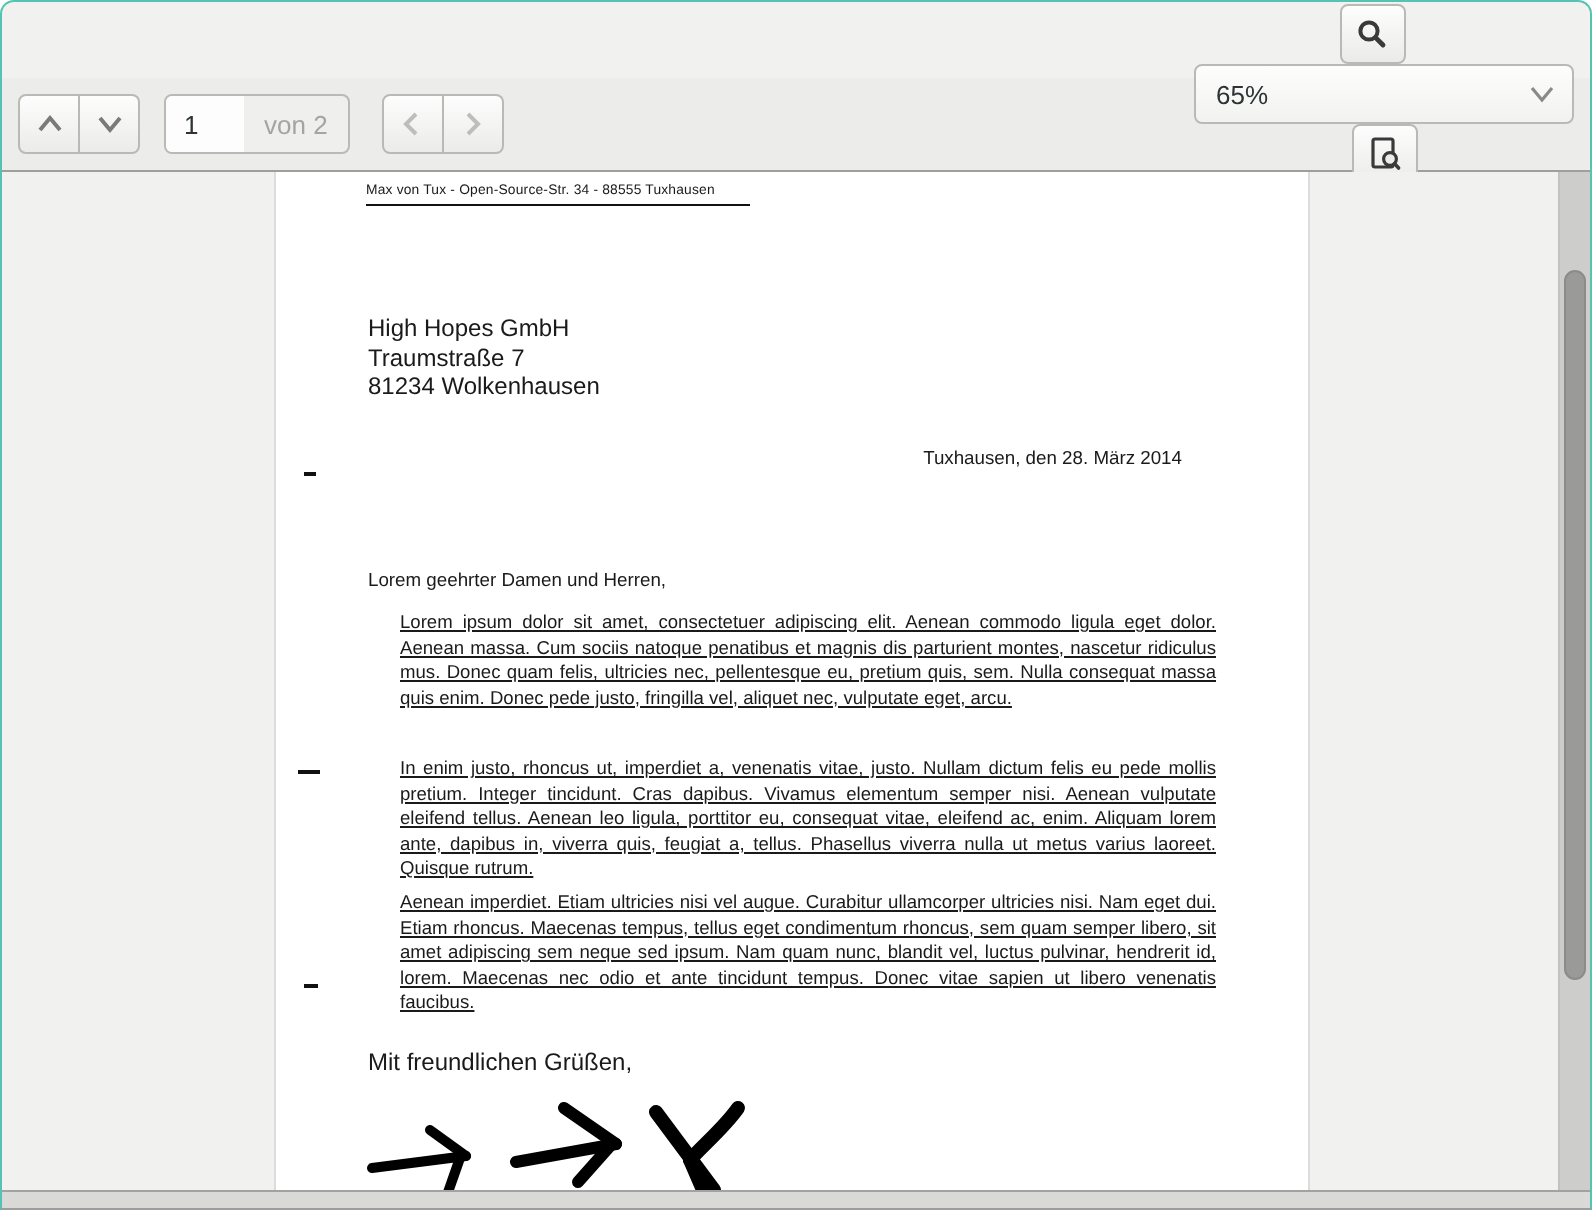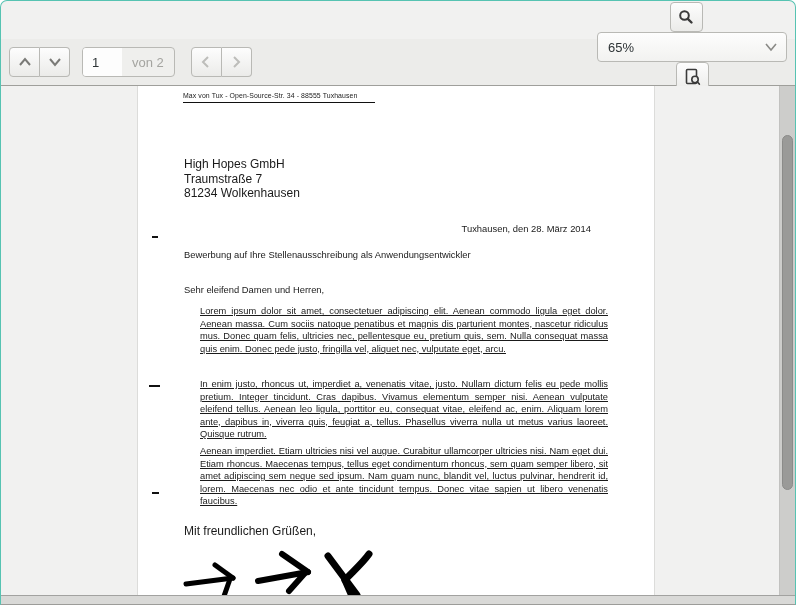--- a/index.html
+++ b/index.html
@@ -149,23 +149,22 @@
         <div>Traumstraße 7</div>
         <div>81234 Wolkenhausen</div>
       </div>
 
       <div class="fold-mark fm1"></div>
       <div class="fold-mark fm2"></div>
       <div class="fold-mark fm3"></div>
 
       <div class="dateline">Tuxhausen, den 28. März 2014</div>
 
-      <div class="subject">Bewerbung auf Ihre Stellenausschreibung als Anwendungsentwickler</div>
 
-      <div class="salutation">Sehr eleifend Damen und Herren,</div>
+      <div class="salutation">Lorem geehrter Damen und Herren,</div>
 
       <p class="para p1">Lorem ipsum dolor sit amet, consectetuer adipiscing elit. Aenean commodo ligula eget dolor. Aenean massa. Cum sociis natoque penatibus et magnis dis parturient montes, nascetur ridiculus mus. Donec quam felis, ultricies nec, pellentesque eu, pretium quis, sem. Nulla consequat massa quis enim. Donec pede justo, fringilla vel, aliquet nec, vulputate eget, arcu.</p>
       <p class="para p2">In enim justo, rhoncus ut, imperdiet a, venenatis vitae, justo. Nullam dictum felis eu pede mollis pretium. Integer tincidunt. Cras dapibus. Vivamus elementum semper nisi. Aenean vulputate eleifend tellus. Aenean leo ligula, porttitor eu, consequat vitae, eleifend ac, enim. Aliquam lorem ante, dapibus in, viverra quis, feugiat a, tellus. Phasellus viverra nulla ut metus varius laoreet. Quisque rutrum.</p>
       <p class="para p3">Aenean imperdiet. Etiam ultricies nisi vel augue. Curabitur ullamcorper ultricies nisi. Nam eget dui. Etiam rhoncus. Maecenas tempus, tellus eget condimentum rhoncus, sem quam semper libero, sit amet adipiscing sem neque sed ipsum. Nam quam nunc, blandit vel, luctus pulvinar, hendrerit id, lorem. Maecenas nec odio et ante tincidunt tempus. Donec vitae sapien ut libero venenatis faucibus.</p>
 
       <div class="closing">Mit freundlichen Grüßen,</div>
 
       <svg class="signature" width="210" height="60" viewBox="0 0 210 60" fill="none" stroke="#000" stroke-linecap="round">
 
         <path d="M8 38 L55 32" stroke-width="5"></path>

